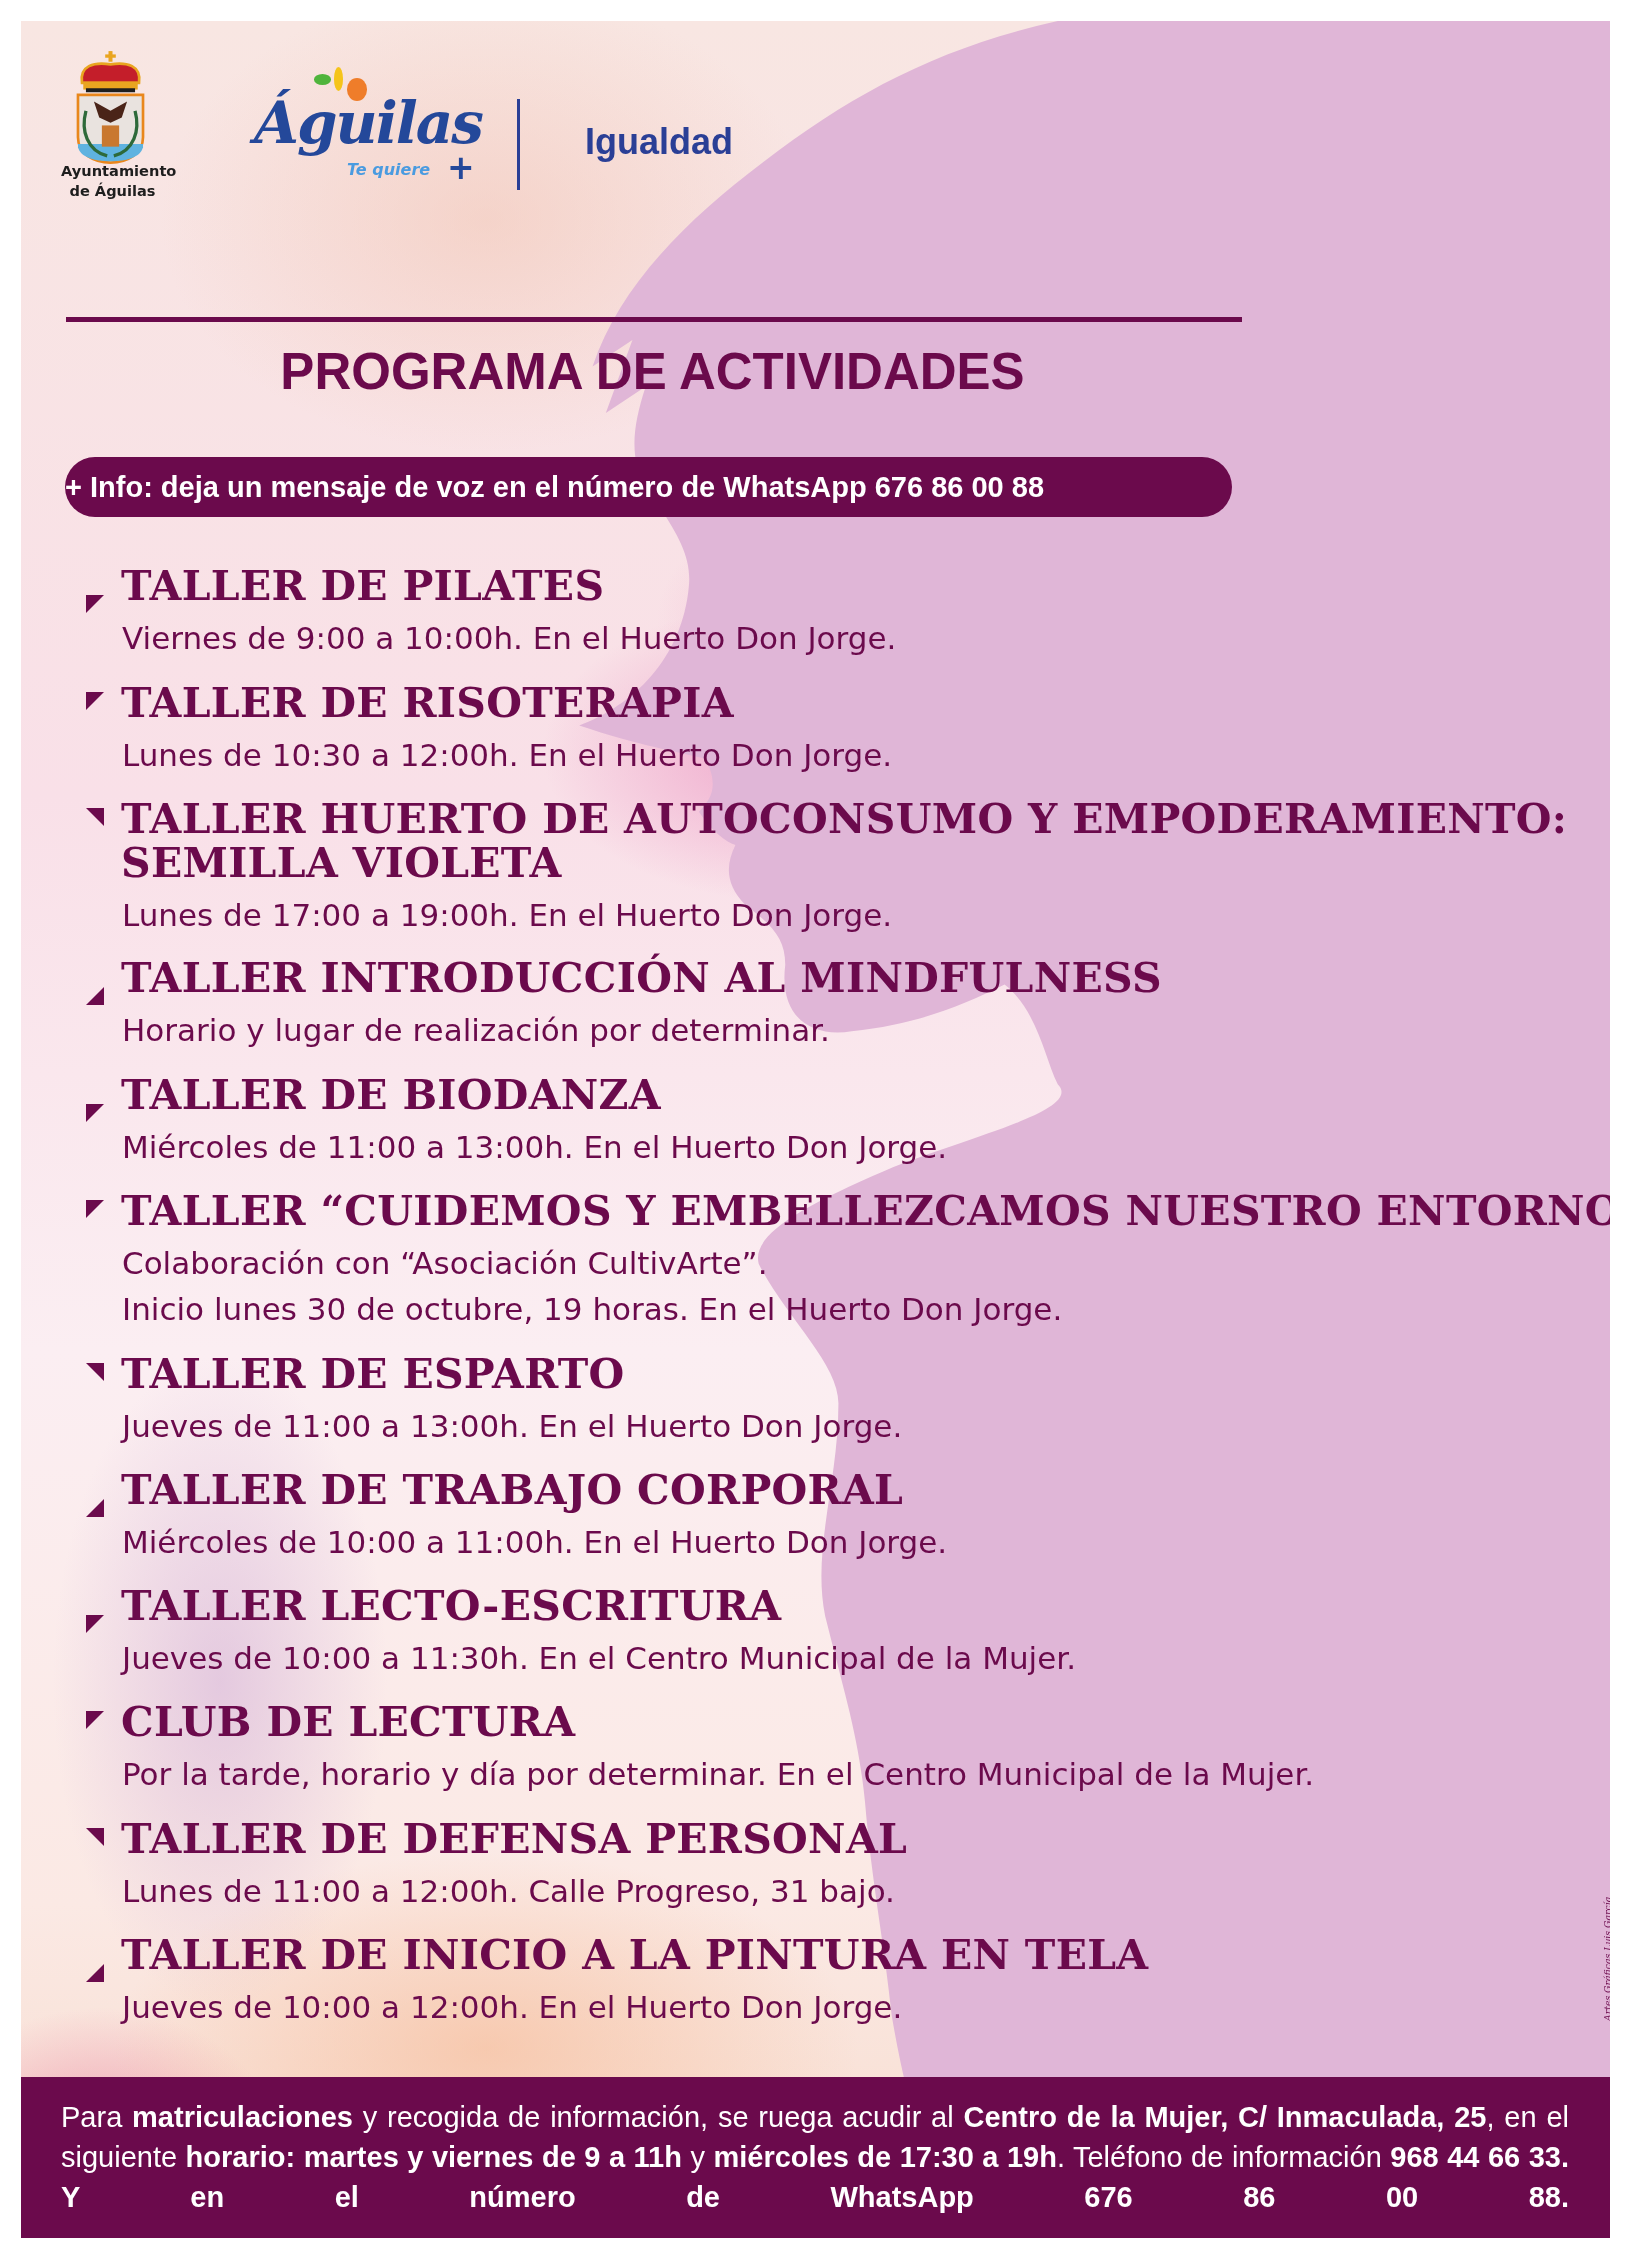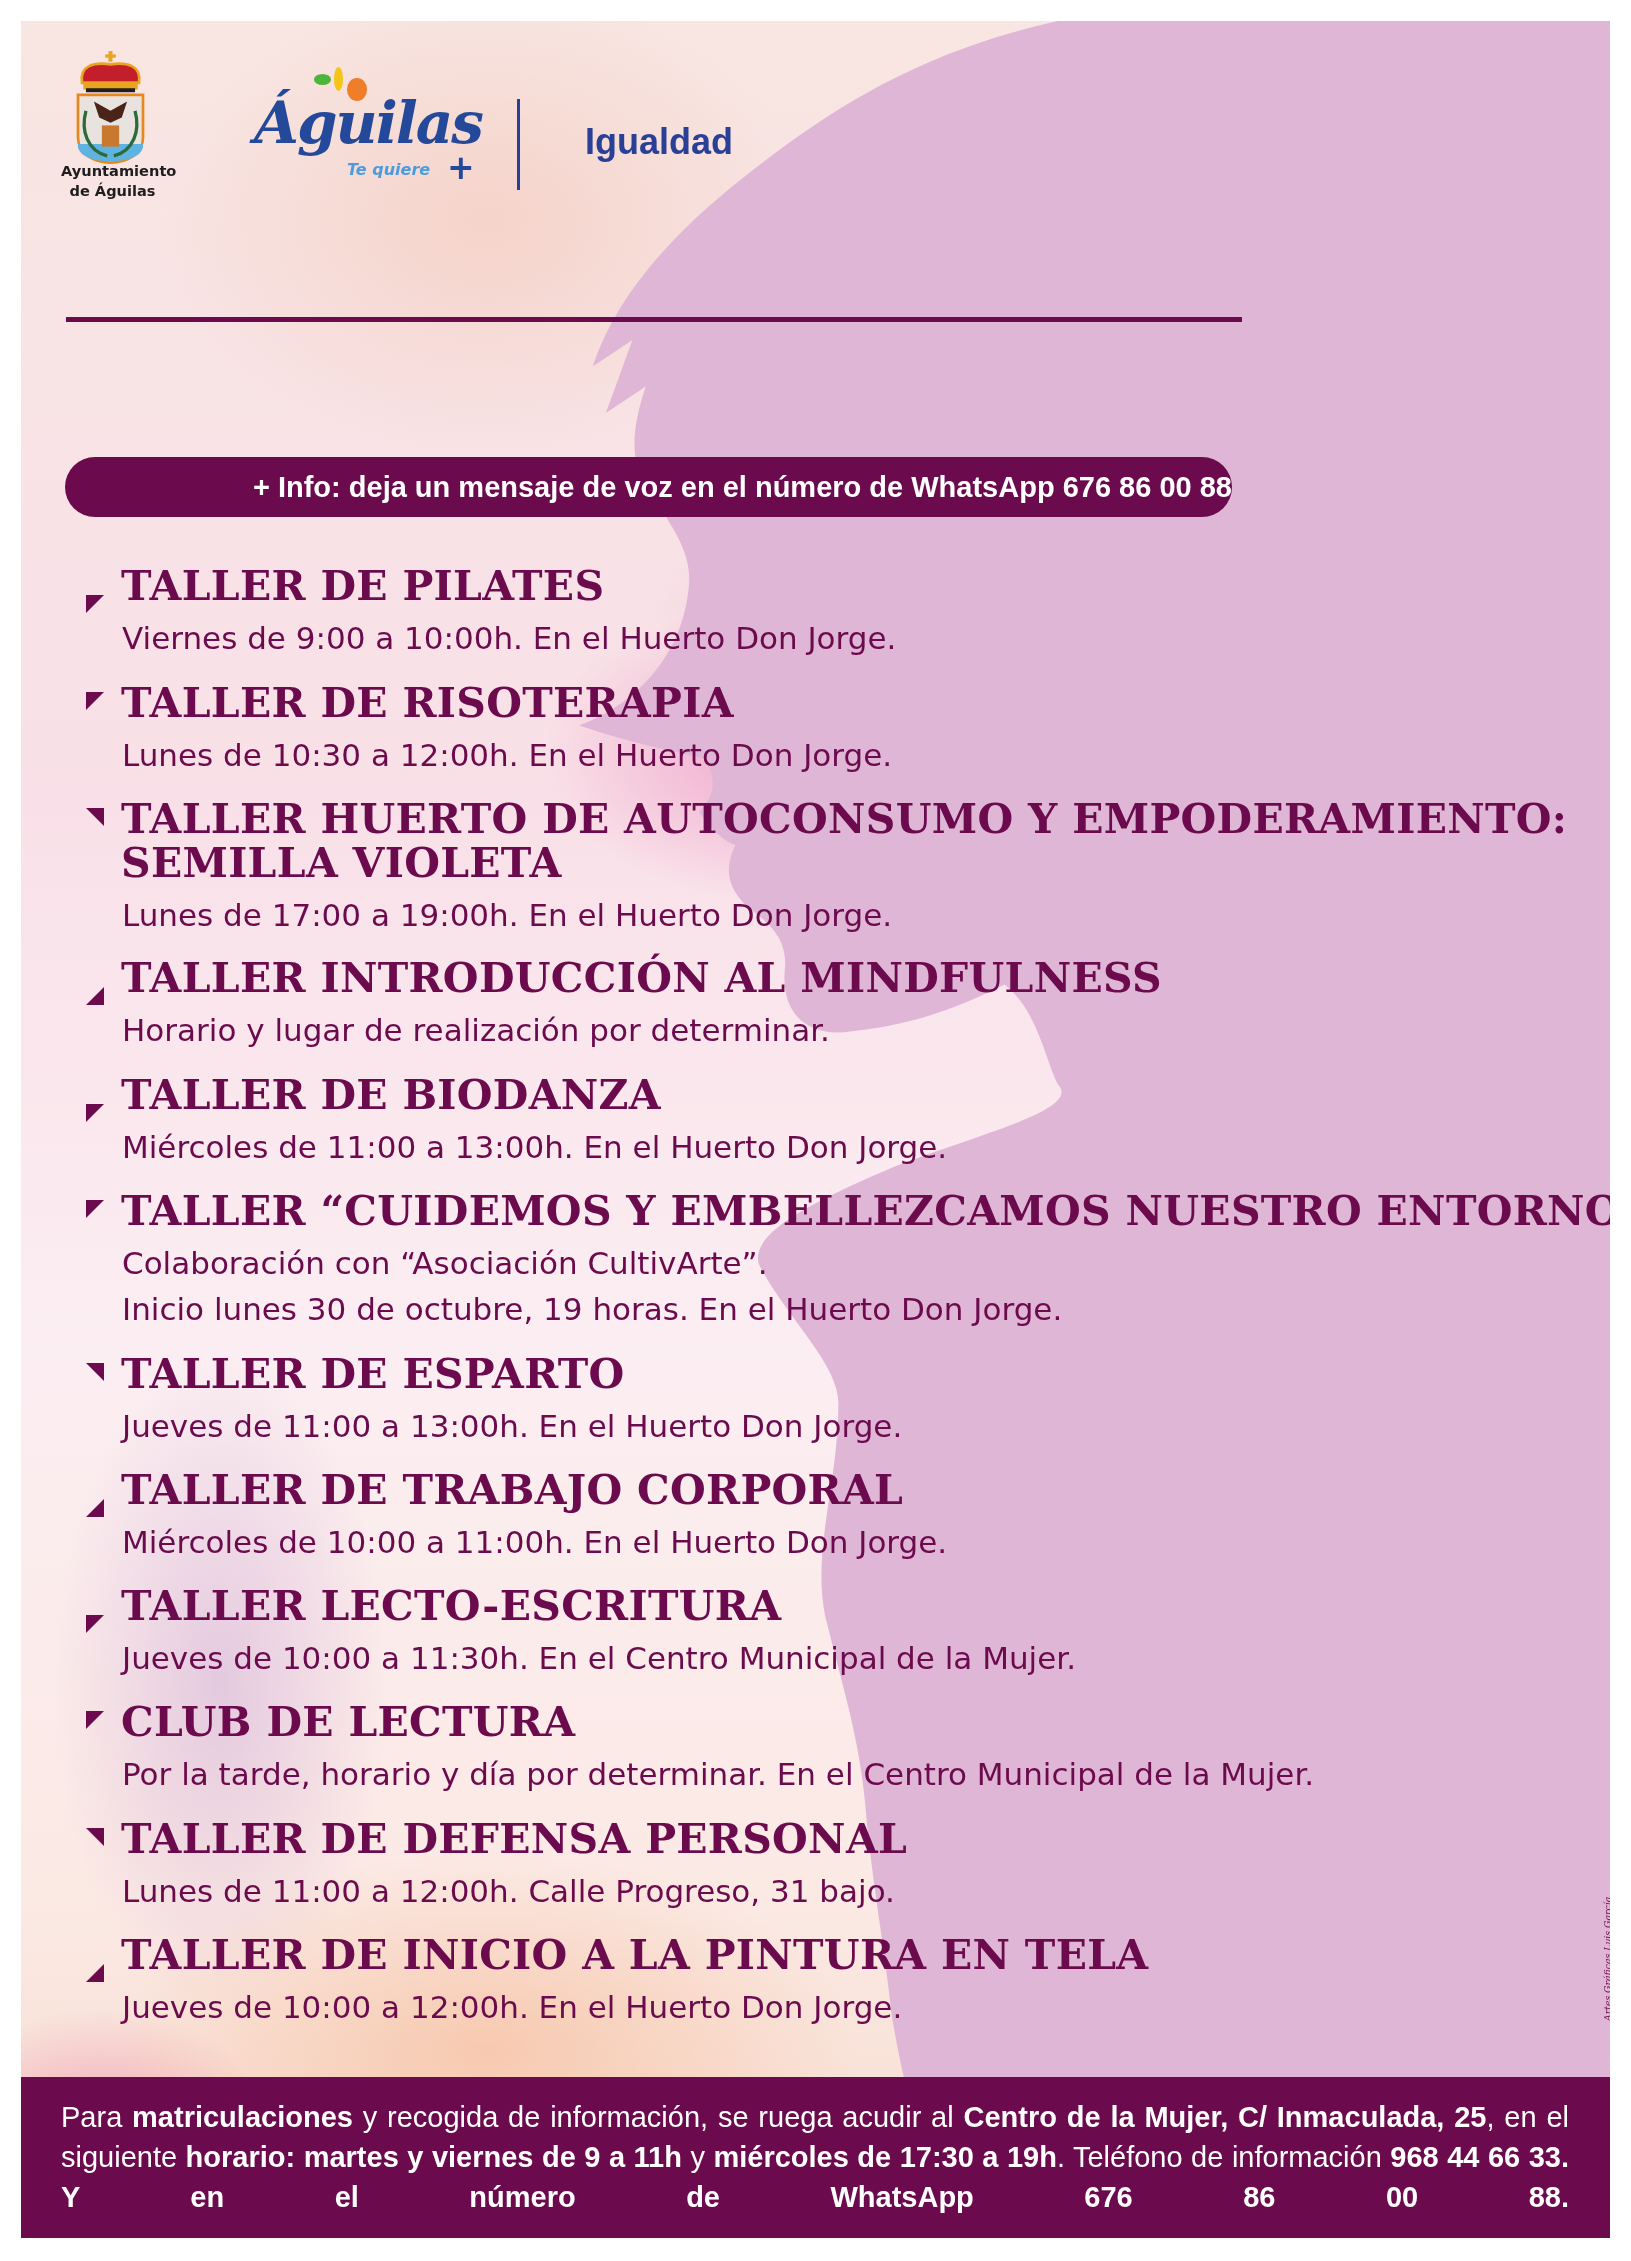--- a/index.html
+++ b/index.html
@@ -30,21 +30,21 @@
   .plus { position:absolute; left:193px; top:74px; font-size:33px; font-weight:bold; color:#24489a; font-family:"DejaVu Sans",sans-serif; }
   .sun1, .sun2, .sun3 { position:absolute; border-radius:50%; }
   .divider-v { position:absolute; left:496px; top:78px; width:2.7px; height:91px; background:#2a3f96; }
   .igualdad { position:absolute; left:524px; top:100px; font-size:36px; font-weight:bold; color:#2a3f96;margin-left:40px; }
   .title-main { position:absolute; left:47px; top:241px; width:1169px; text-align:center;
                 font-size:54px; font-weight:bold; color:#6b0a4c; letter-spacing:0.7px; }
   .title-rule { position:absolute; left:45px; top:296px; width:1176px; height:4.7px; background:#6b0a4c; }
   .title-sub { position:absolute; left:47px; top:320px; width:1169px; text-align:center;
                font-size:51px; font-weight:bold; color:#6b0a4c; line-height:61px; }
   .info-pill { position:absolute; left:44px; top:436px; width:1167px; height:60px; border-radius:30px; background:#6b0a4c;
-               color:#ffffff; font-size:29px; font-weight:bold; text-align:right; line-height:60px; white-space:nowrap; }
+               color:#ffffff; font-size:29px; font-weight:bold; text-align:left; line-height:60px; white-space:nowrap; }
   .activities { position:absolute; left:0; top:0; }
   .act { position:absolute; left:0; }
   .bullet { position:absolute; left:65px; width:0; height:0; }
   .act-title { position:absolute; left:100px; font-family:"DejaVu Serif", serif; font-weight:bold; font-size:41px;
                color:#6b0a4c; white-space:nowrap; letter-spacing:0.3px; line-height:47px; }
   .act-desc { position:absolute; left:101px; font-family:"DejaVu Sans", sans-serif; font-size:31px; color:#6b0a4c;
               white-space:nowrap; line-height:47px; }
   .footer { position:absolute; left:21px; top:2077px; width:1589px; height:161px; background:#6b0a4c; }
   .footer-text { position:absolute; left:40px; top:20px; width:1508px; color:#ffffff; font-size:29px; line-height:40px;
                  text-align:justify; text-align-last:justify; }
@@ -85,20 +85,21 @@
     <span class="sun3" style="left:93px;top:4px;width:20px;height:22.6px;background:#ef7d2a;"></span>
     <div class="aguilas-word">Águilas</div>
     <div class="tequiere">Te quiere</div>
     <div class="plus">+</div>
   </div>
   <div class="divider-v"></div>
   <div class="igualdad">Igualdad</div>
 
   <div class="title-rule"></div>
   <div class="title-sub">
+    <div>PROGRAMA DE ACTIVIDADES</div>
   </div>
 
   <div class="info-pill">+ Info: deja un mensaje de voz en el número de WhatsApp 676 86 00 88</div>
 
   <div class="activities">
     <div class="act" style="top:538px;">
       <span class="bullet" style="top:36px;border-top:18.6px solid #6b0a4c;border-right:18.6px solid transparent;"></span>
       <div class="act-title" style="top:4px;">TALLER DE PILATES</div>
       <div class="act-desc" style="top:56px;">Viernes de 9:00 a 10:00h. En el Huerto Don Jorge.</div>
     </div>

